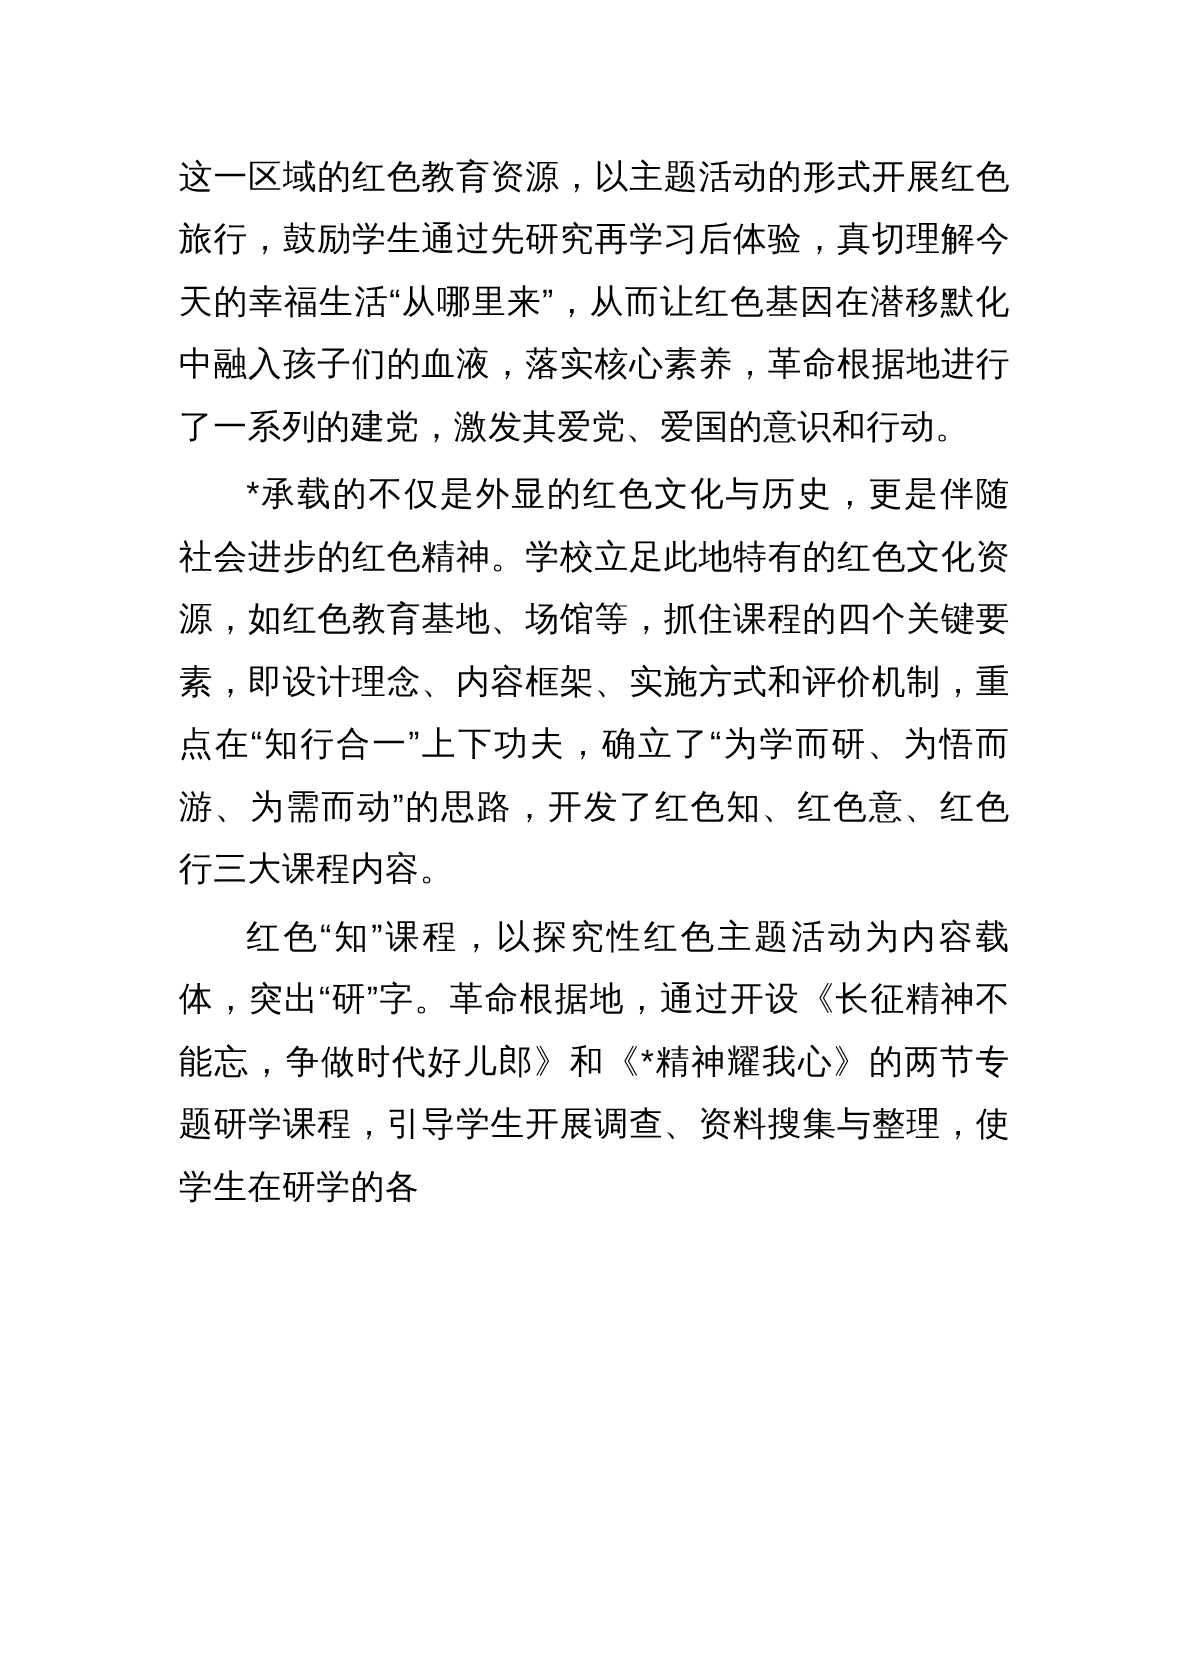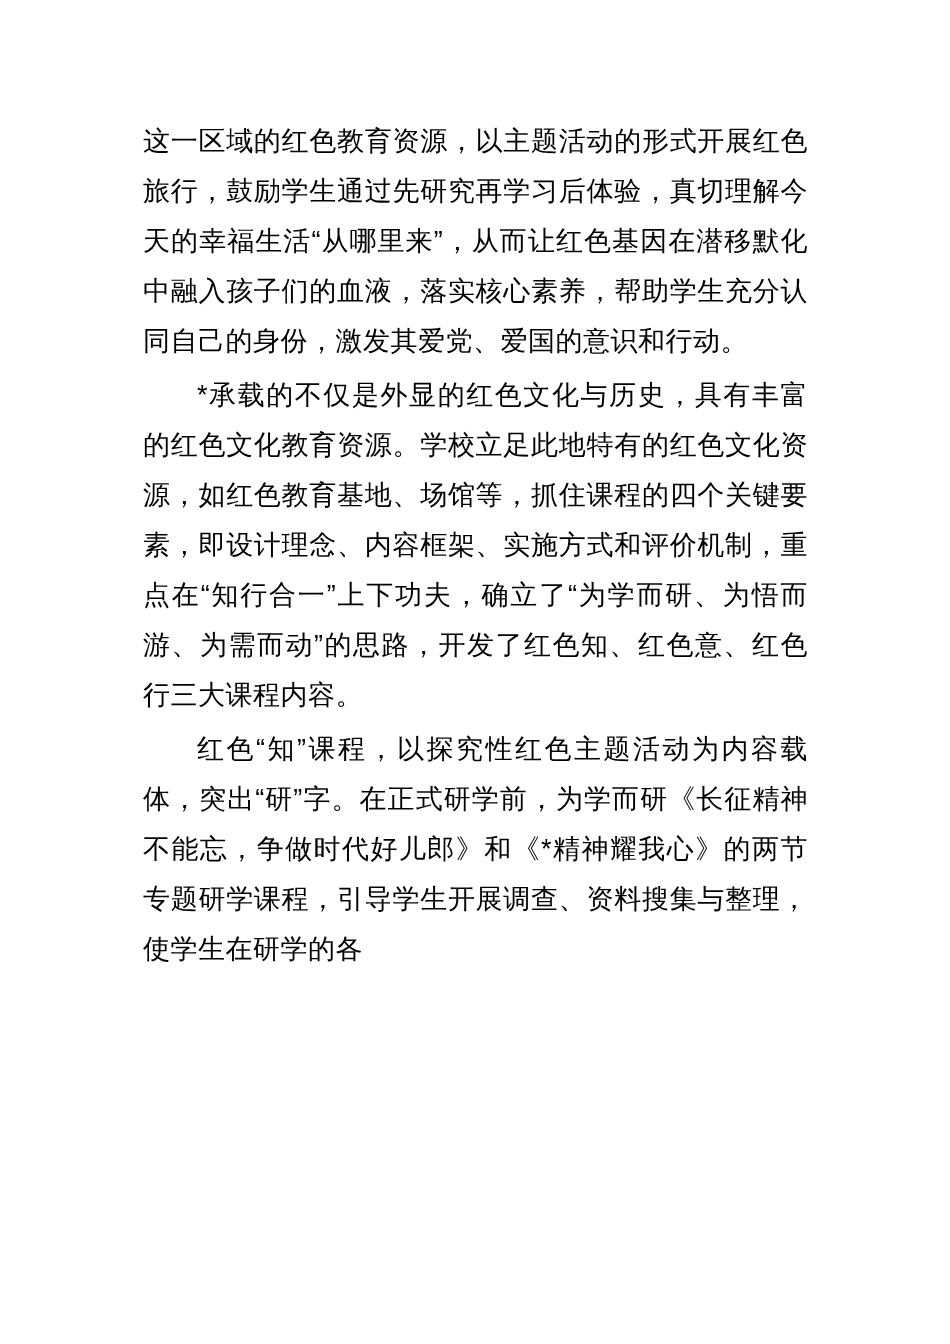--- a/index.html
+++ b/index.html
@@ -32,16 +32,16 @@
     font-weight: 400;
   }
   .doc-page p.indent {
     text-indent: 2em;
   }
 </style>
 </head>
 <body>
 
 <div class="doc-page">
-  <p>这一区域的红色教育资源，以主题活动的形式开展红色旅行，鼓励学生通过先研究再学习后体验，真切理解今天的幸福生活“从哪里来”，从而让红色基因在潜移默化中融入孩子们的血液，落实核心素养，帮助学生充分认同自己的身份，激发其爱党、爱国的意识和行动。</p>
-  <p class="indent">*承载的不仅是外显的红色文化与历史，具有丰富的红色文化教育资源。学校立足此地特有的红色文化资源，如红色教育基地、场馆等，抓住课程的四个关键要素，即设计理念、内容框架、实施方式和评价机制，重点在“知行合一”上下功夫，确立了“为学而研、为悟而游、为需而动”的思路，开发了红色知、红色意、红色行三大课程内容。</p>
-  <p class="indent">红色“知”课程，以探究性红色主题活动为内容载体，突出“研”字。在正式研学前，为学而研《长征精神不能忘，争做时代好儿郎》和《*精神耀我心》的两节专题研学课程，引导学生开展调查、资料搜集与整理，使学生在研学的各</p>
+  <p>这一区域的红色教育资源，以主题活动的形式开展红色旅行，鼓励学生通过先研究再学习后体验，真切理解今天的幸福生活“从哪里来”，从而让红色基因在潜移默化中融入孩子们的血液，落实核心素养，革命根据地进行了一系列的建党，激发其爱党、爱国的意识和行动。</p>
+  <p class="indent">*承载的不仅是外显的红色文化与历史，更是伴随社会进步的红色精神。学校立足此地特有的红色文化资源，如红色教育基地、场馆等，抓住课程的四个关键要素，即设计理念、内容框架、实施方式和评价机制，重点在“知行合一”上下功夫，确立了“为学而研、为悟而游、为需而动”的思路，开发了红色知、红色意、红色行三大课程内容。</p>
+  <p class="indent">红色“知”课程，以探究性红色主题活动为内容载体，突出“研”字。革命根据地，通过开设《长征精神不能忘，争做时代好儿郎》和《*精神耀我心》的两节专题研学课程，引导学生开展调查、资料搜集与整理，使学生在研学的各</p>
 </div>
 
 </body></html>

